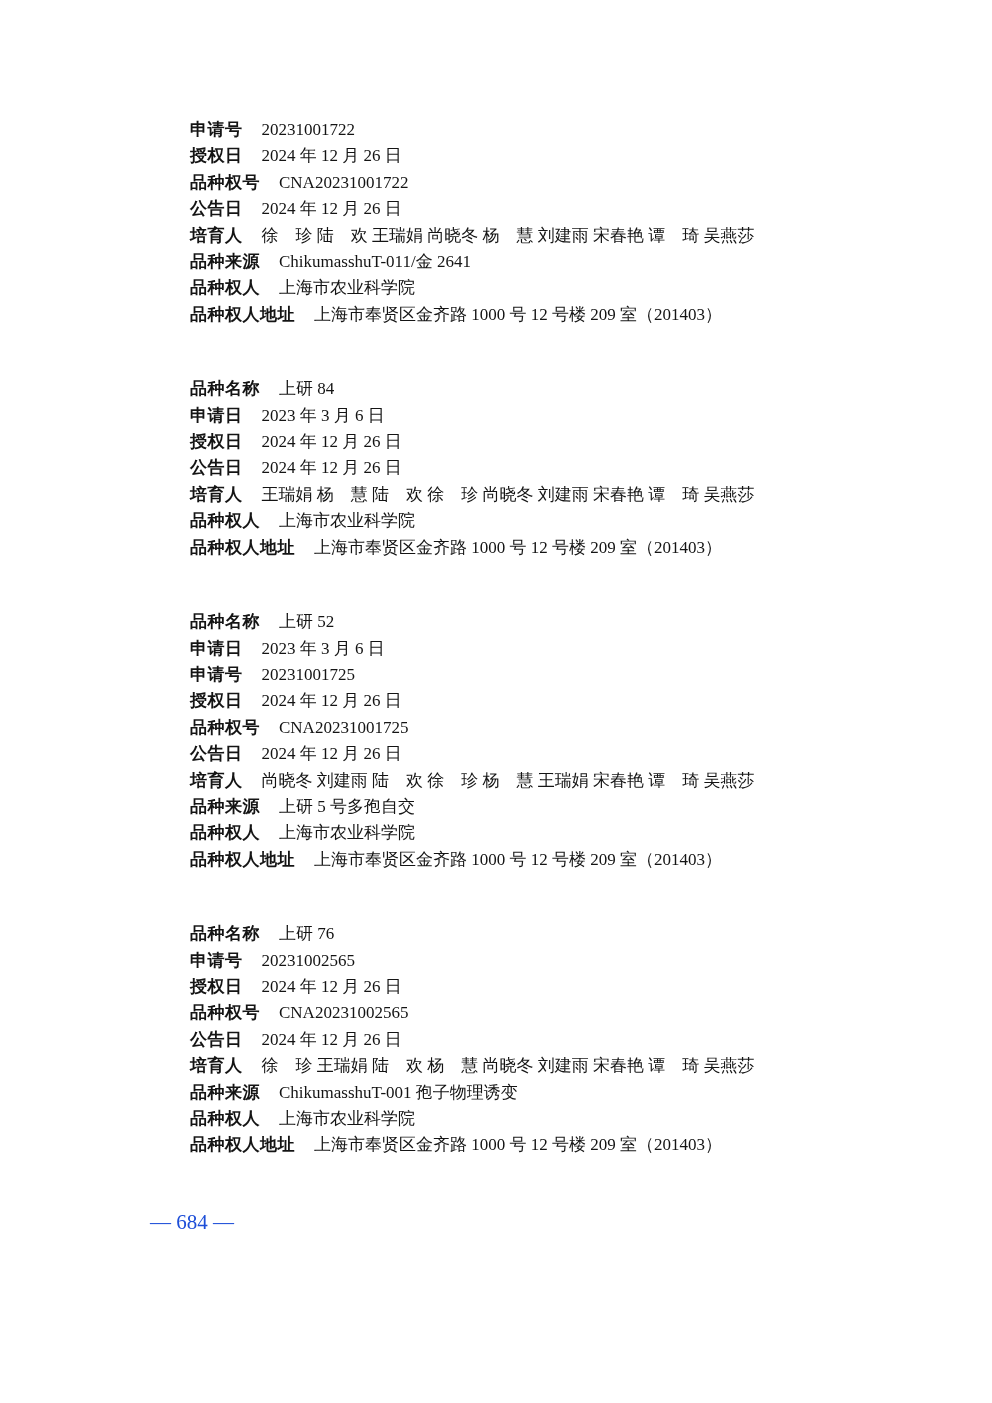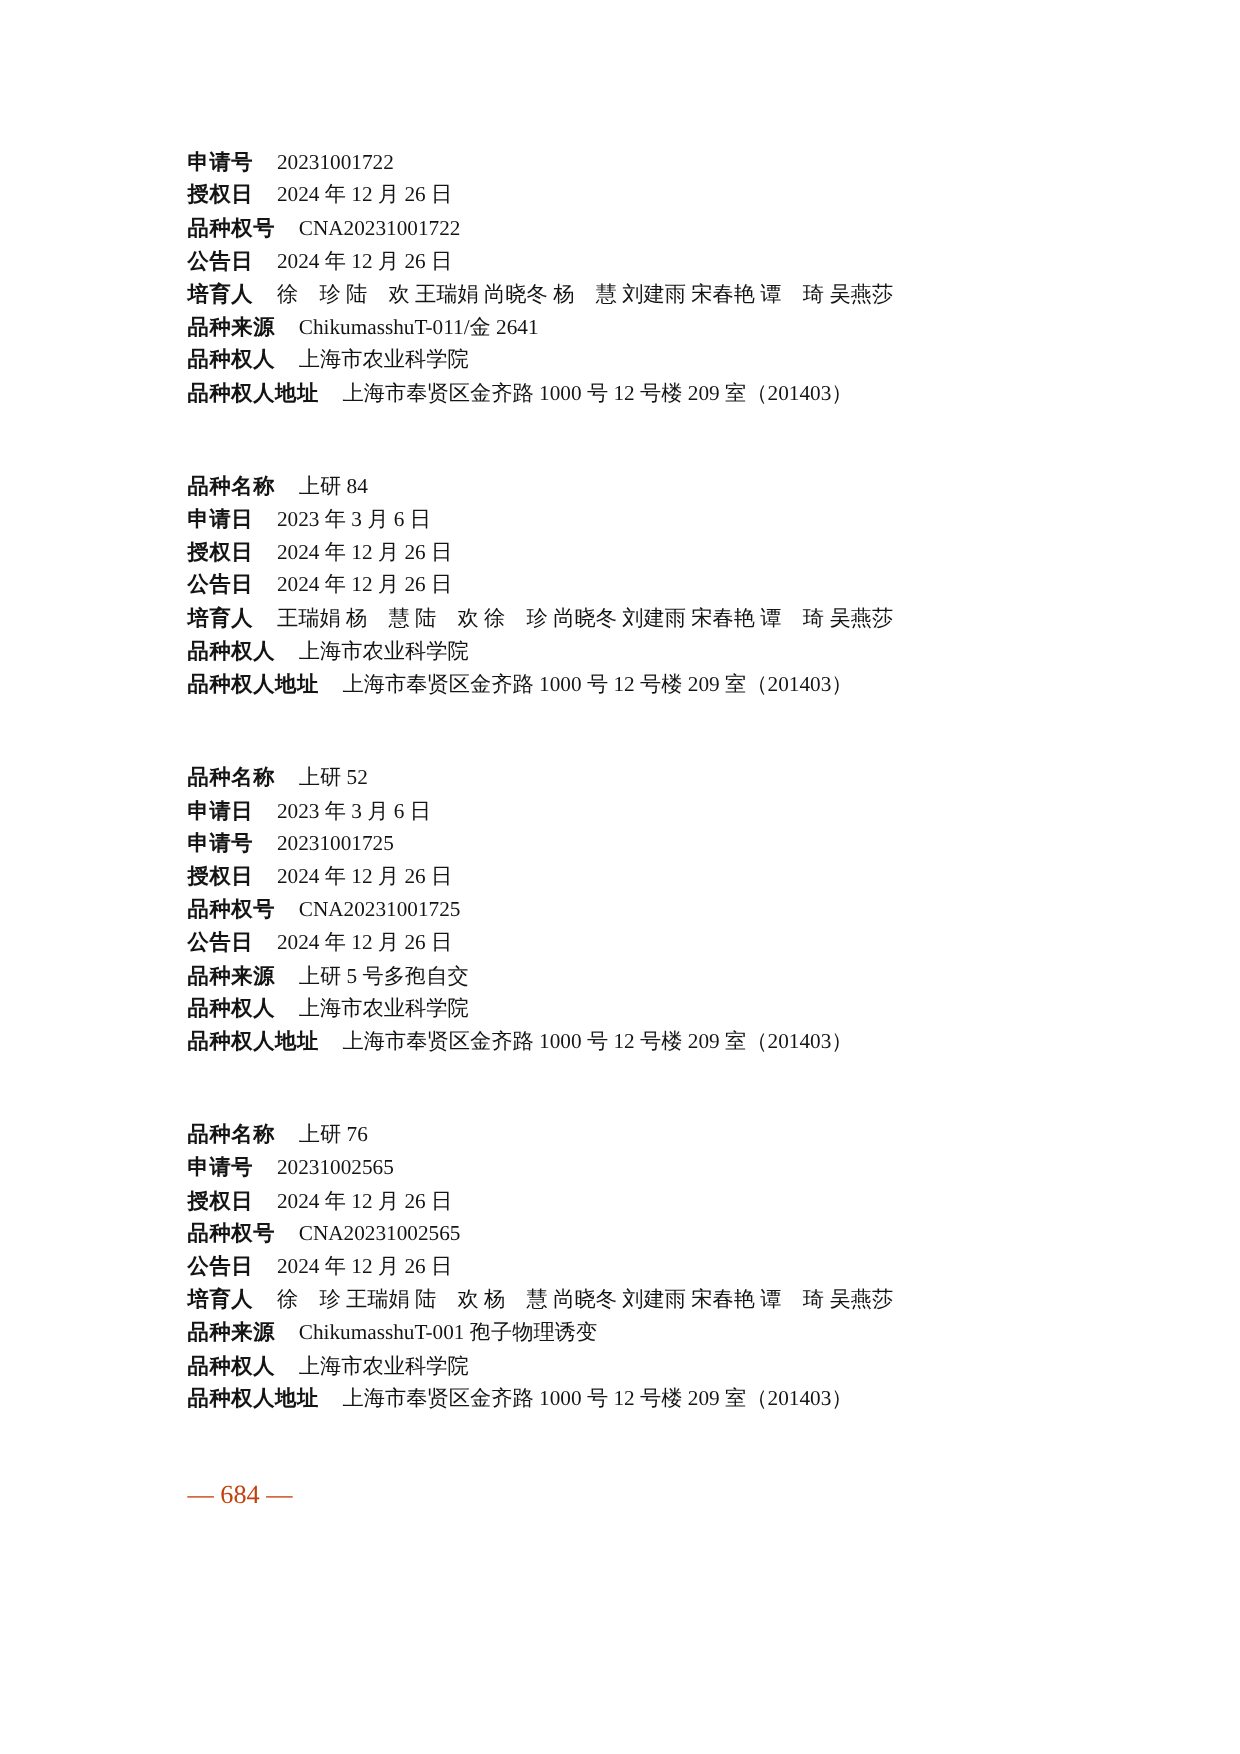--- a/index.html
+++ b/index.html
@@ -21,27 +21,28 @@
   .row {
     margin: 0;
     font-size: 17px;
     line-height: 26.4px;
     white-space: pre-wrap;
   }
   .lbl {
     font-weight: 700;
     font-family: Liberation Serif, serif;
     letter-spacing: 0.5px;
+    margin-left: 40px;
   }
   .val { margin-left: 19px; }
   .footer {
     margin-top: 36px;
     font-size: 21px;
     line-height: 30px;
-    color: #c2410c;
+    color: #1d4ed8;
   }
 </style>
 </head>
 <body>
 
 <main class="page">
 
   <section class="record">
     <p class="row"><span class="lbl">申请号</span><span class="val">20231001722</span></p>
     <p class="row"><span class="lbl">授权日</span><span class="val">2024 年 12 月 26 日</span></p>
@@ -63,20 +64,21 @@
     <p class="row"><span class="lbl">品种权人地址</span><span class="val">上海市奉贤区金齐路 1000 号 12 号楼 209 室（201403）</span></p>
   </section>
 
   <section class="record">
     <p class="row"><span class="lbl">品种名称</span><span class="val">上研 52</span></p>
     <p class="row"><span class="lbl">申请日</span><span class="val">2023 年 3 月 6 日</span></p>
     <p class="row"><span class="lbl">申请号</span><span class="val">20231001725</span></p>
     <p class="row"><span class="lbl">授权日</span><span class="val">2024 年 12 月 26 日</span></p>
     <p class="row"><span class="lbl">品种权号</span><span class="val">CNA20231001725</span></p>
     <p class="row"><span class="lbl">公告日</span><span class="val">2024 年 12 月 26 日</span></p>
+    <p class="row"><span class="lbl">培育人</span><span class="val">尚晓冬 刘建雨 陆　欢 徐　珍 杨　慧 王瑞娟 宋春艳 谭　琦 吴燕莎</span></p>
     <p class="row"><span class="lbl">品种来源</span><span class="val">上研 5 号多孢自交</span></p>
     <p class="row"><span class="lbl">品种权人</span><span class="val">上海市农业科学院</span></p>
     <p class="row"><span class="lbl">品种权人地址</span><span class="val">上海市奉贤区金齐路 1000 号 12 号楼 209 室（201403）</span></p>
   </section>
 
   <section class="record">
     <p class="row"><span class="lbl">品种名称</span><span class="val">上研 76</span></p>
     <p class="row"><span class="lbl">申请号</span><span class="val">20231002565</span></p>
     <p class="row"><span class="lbl">授权日</span><span class="val">2024 年 12 月 26 日</span></p>
     <p class="row"><span class="lbl">品种权号</span><span class="val">CNA20231002565</span></p>

